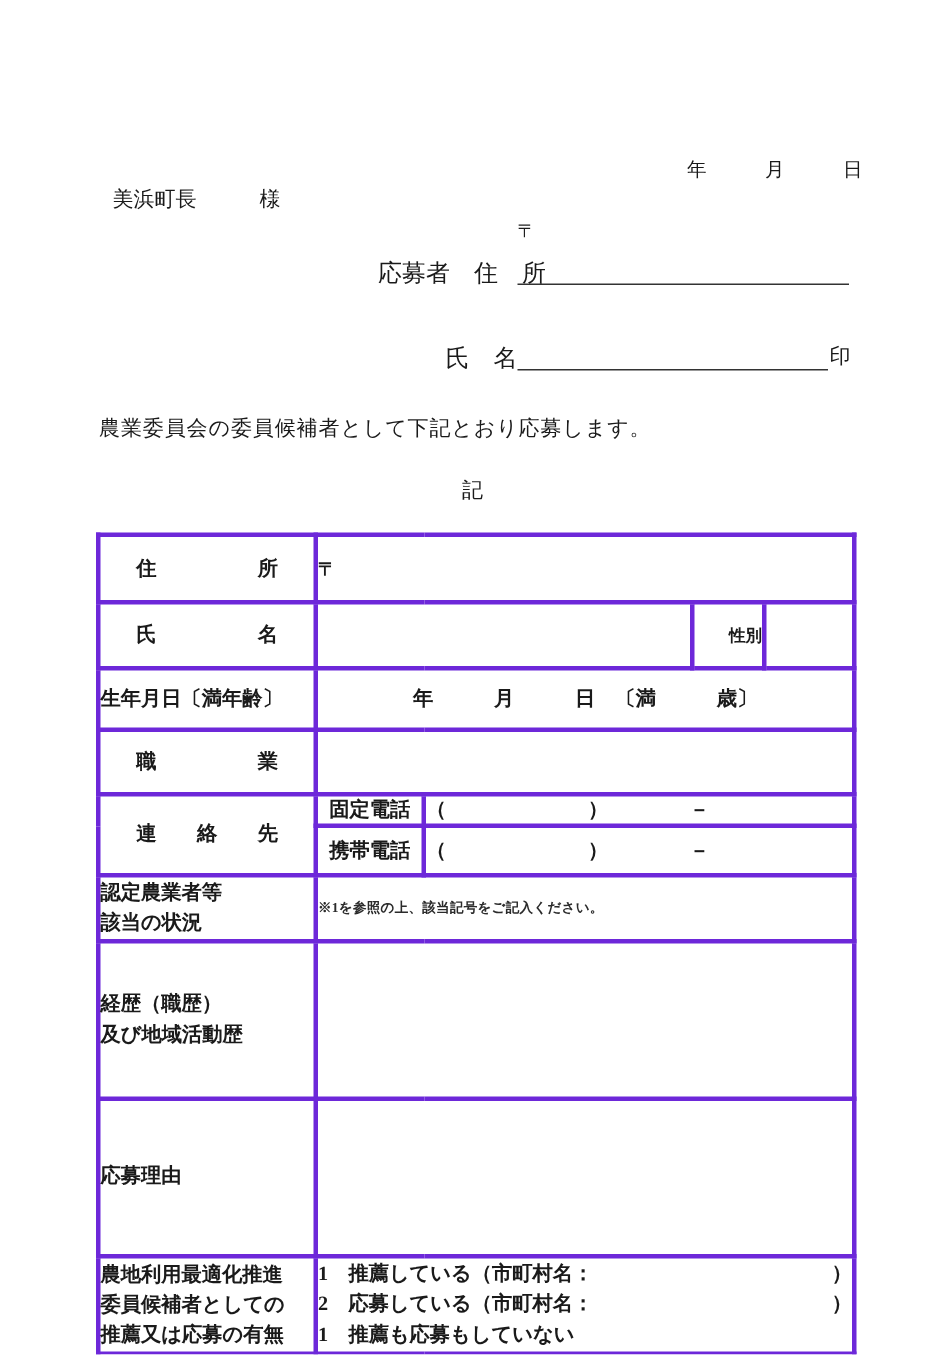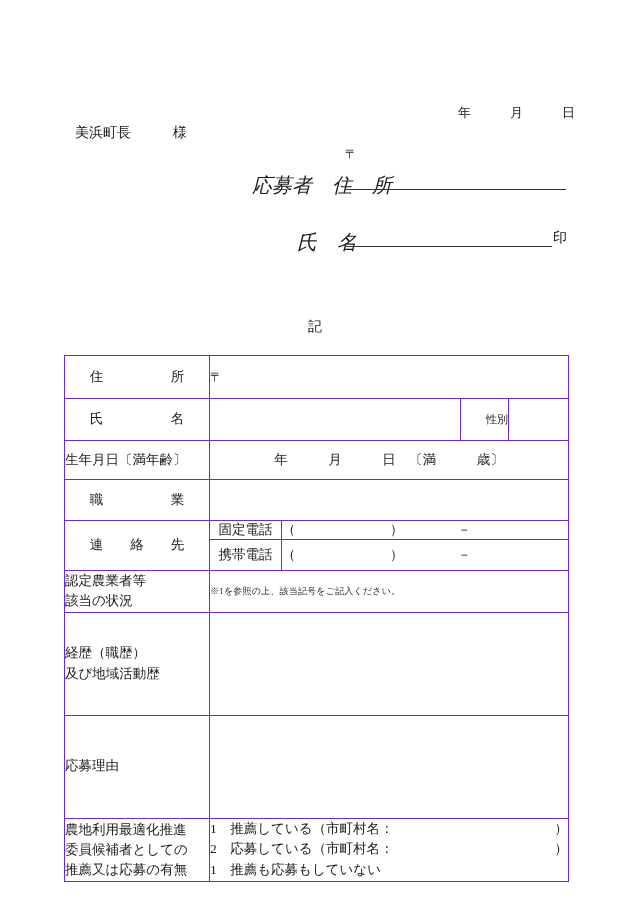--- a/index.html
+++ b/index.html
@@ -55,23 +55,22 @@
 
   
   .postal-mark {
     position: absolute;
     left: 345px;
     top: 146px;
     font-size: 12px;
   }
   .applicant-row {
     position: absolute;
-    font-size: 20px;
-    white-space: pre;
-    font-style: italic;
+    font-size: 16px;
+    white-space: pre;
   }
   .applicant-row.addr { left: 252px; top: 172px; }
   .applicant-row.name { left: 297px; top: 229px; }
 
   .rule {
     position: absolute;
     border-bottom: 1px solid #333;
     height: 0;
   }
   .rule.addr-rule { left: 345px; top: 189px; width: 221px; }
@@ -105,23 +104,24 @@
   .form-table {
     position: absolute;
     left: 64px;
     top: 355px;
     width: 504px;
     border-collapse: collapse;
     table-layout: fixed;
     font-size: 13.5px;
   }
   .form-table td {
-    border: 1px solid #6d28d9;
+    border: 3px solid #6d28d9;
     padding: 0;
     vertical-align: middle;
+    font-weight: bold;
   }
   .lbl {
     line-height: 1.5;
     padding: 3px 2px;
   }
   .lbl-spaced {
     text-align: center;
     letter-spacing: 0.5em;
     text-indent: 0.5em;
   }
@@ -188,20 +188,21 @@
   <div class="date-line">年　　　月　　　日</div>
   <div class="addressee">美浜町長　　　様</div>
 
   <div class="postal-mark">〒</div>
   <div class="applicant-row addr">応募者　住　所</div>
   <div class="rule addr-rule"></div>
   <div class="applicant-row name">氏　名</div>
   <div class="rule name-rule"></div>
   <div class="seal-mark">印</div>
 
+  <div class="statement">農業委員会の委員候補者として下記とおり応募します。</div>
   <div class="ki-mark">記</div>
 
   <table class="form-table">
     <colgroup>
       <col style="width:145px">
       <col style="width:72px">
       <col style="width:179px">
       <col style="width:48px">
       <col style="width:60px">
     </colgroup>

